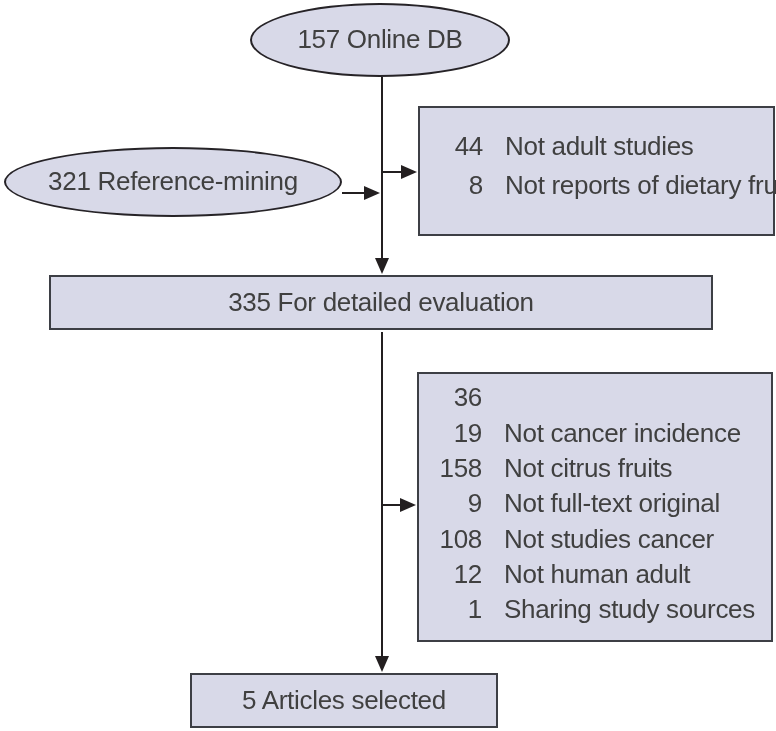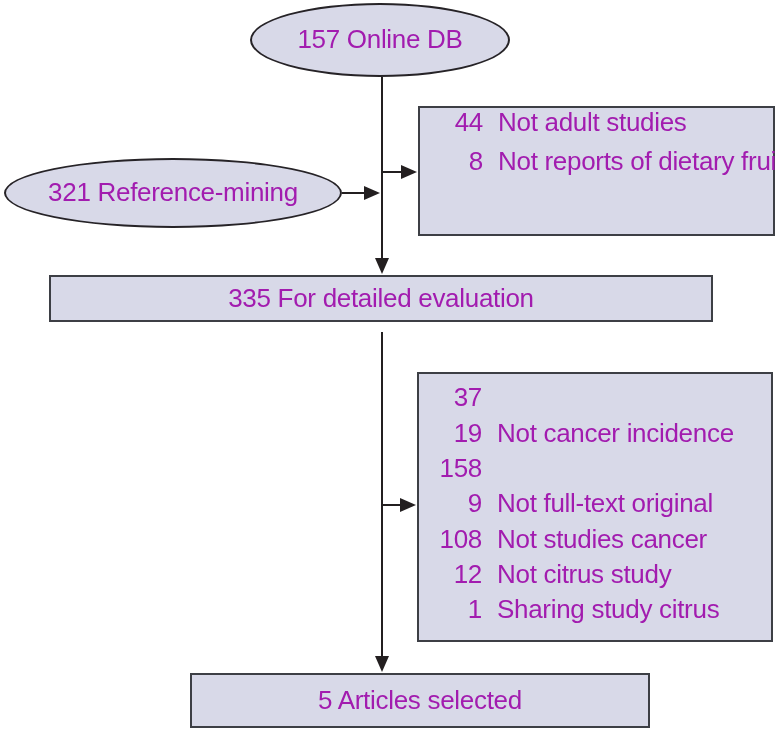--- a/index.html
+++ b/index.html
@@ -2,21 +2,21 @@
 <html><head>
 <meta charset="utf-8">
 <style>
   html, body { margin: 0; padding: 0; background: #ffffff; }
   #canvas {
     position: relative;
     width: 776px;
     height: 731px;
     background: #ffffff;
     font-family: "Liberation Sans", sans-serif;
-    color: #a21caf;
+    color: #404040;
     overflow: hidden;
   }
   #arrow-layer {
     position: absolute;
     left: 0; top: 0;
     width: 776px; height: 731px;
     z-index: 1;
   }
   .node {
     position: absolute;
@@ -36,32 +36,32 @@
   }
   .rect {
     border: 2px solid #3d3f45;
   }
   .rect.centered {
     display: flex;
     align-items: center;
     justify-content: center;
   }
   #ellipse-online-db   { left: 250px; top: 3px;   width: 260px; height: 74px; }
-  #ellipse-ref-mining  { left: 4px;   top: 158px; width: 338px; height: 70px; }
+  #ellipse-ref-mining  { left: 4px;   top: 147px; width: 338px; height: 70px; }
   #box-exclusions-1    { left: 418px; top: 106px; width: 357px; height: 130px;
-                         display: flex; flex-direction: column; }
-  #box-evaluation      { left: 49px;  top: 275px; width: 664px; height: 47px; }
+                         display: flex; flex-direction: column; justify-content: center; }
+  #box-evaluation      { left: 49px;  top: 275px; width: 664px; height: 55px; }
   #box-exclusions-2    { left: 417px; top: 372px; width: 356px; height: 270px;
                          display: flex; flex-direction: column; justify-content: center; }
-  #box-articles        { left: 190px; top: 673px; width: 460px; height: 55px; }
+  #box-articles        { left: 190px; top: 673px; width: 308px; height: 55px; }
   .exc-row { display: flex; align-items: baseline; }
   #box-exclusions-1 .exc-row { height: 39px; }
   #box-exclusions-2 .exc-row { height: 35.4px; }
   .exc-num  { width: 46px; text-align: right; flex: 0 0 auto; margin-left: 17px; }
-  .exc-text { margin-left: 15px; white-space: nowrap; }
+  .exc-text { margin-left: 22px; white-space: nowrap; }
 </style>
 </head>
 <body>
 
 <div id="canvas">
 
   <svg id="arrow-layer" viewBox="0 0 776 731" xmlns="http://www.w3.org/2000/svg">
 
     <line x1="382" y1="77" x2="382" y2="262" stroke="#231f20" stroke-width="2"></line>
     <polygon points="375,258 389,258 382,274" fill="#231f20"></polygon>
@@ -97,44 +97,45 @@
       <span class="exc-text">Not reports of dietary fruits</span>
     </div>
   </div>
 
   <div id="box-evaluation" class="node rect centered">
     <span>335 For detailed evaluation</span>
   </div>
 
   <div id="box-exclusions-2" class="node rect">
     <div class="exc-row">
-      <span class="exc-num">37</span>
+      <span class="exc-num">36</span>
     </div>
     <div class="exc-row">
       <span class="exc-num">19</span>
       <span class="exc-text">Not cancer incidence</span>
     </div>
     <div class="exc-row">
       <span class="exc-num">158</span>
+      <span class="exc-text">Not citrus fruits</span>
     </div>
     <div class="exc-row">
       <span class="exc-num">9</span>
       <span class="exc-text">Not full-text original</span>
     </div>
     <div class="exc-row">
       <span class="exc-num">108</span>
       <span class="exc-text">Not studies cancer</span>
     </div>
     <div class="exc-row">
       <span class="exc-num">12</span>
-      <span class="exc-text">Not citrus study</span>
+      <span class="exc-text">Not human adult</span>
     </div>
     <div class="exc-row">
       <span class="exc-num">1</span>
-      <span class="exc-text">Sharing study citrus</span>
+      <span class="exc-text">Sharing study sources</span>
     </div>
   </div>
 
   <div id="box-articles" class="node rect centered">
     <span>5 Articles selected</span>
   </div>
 
 </div>
 
 </body></html>

